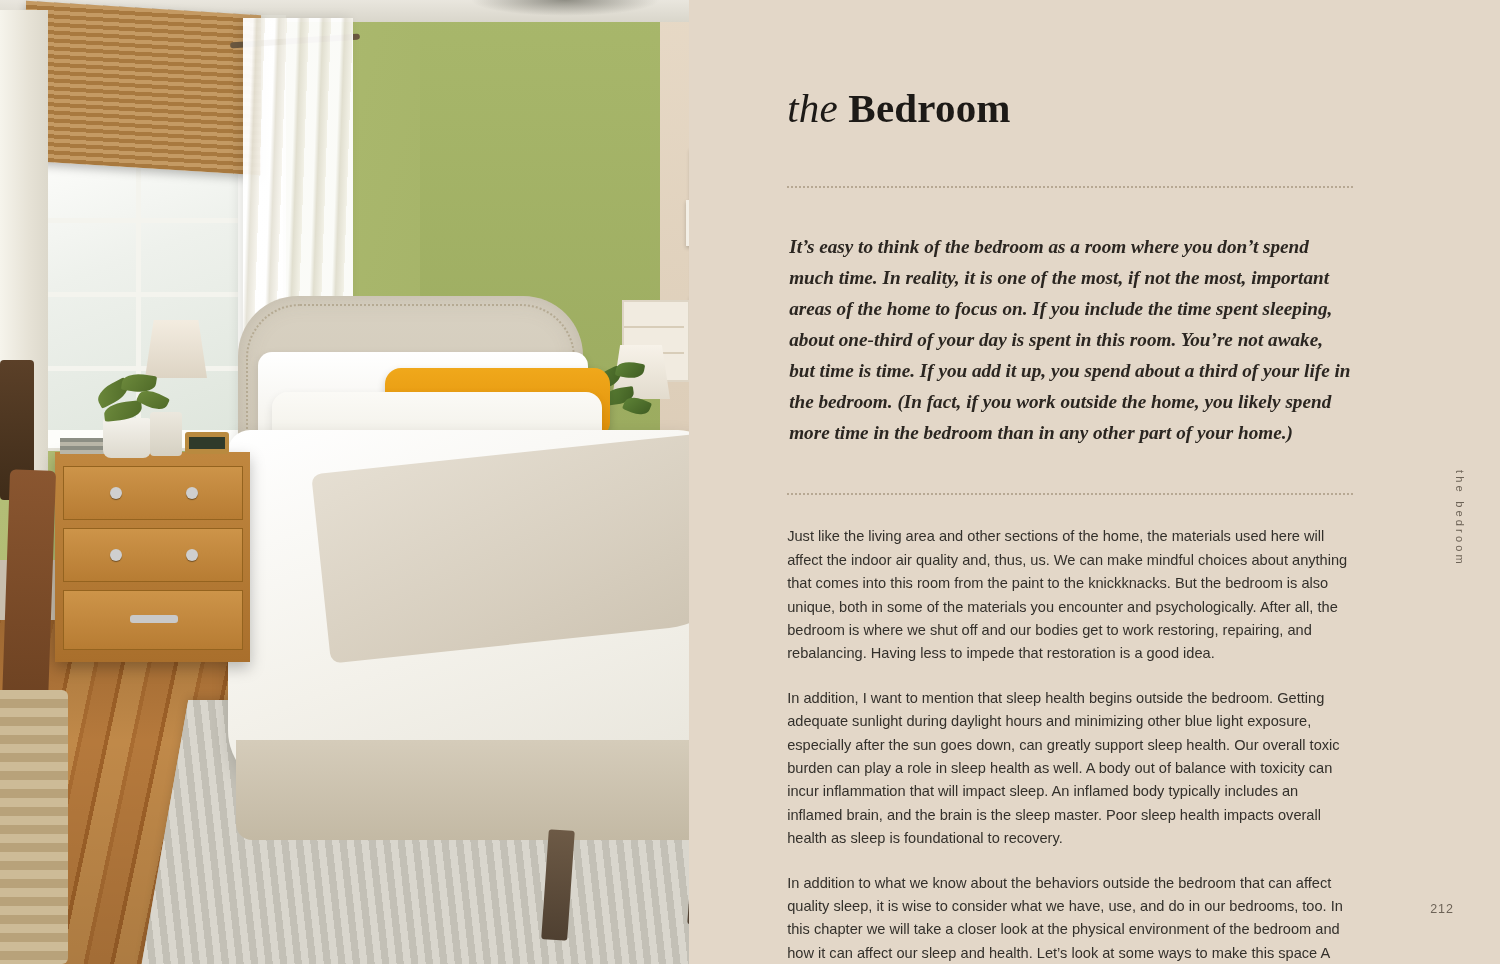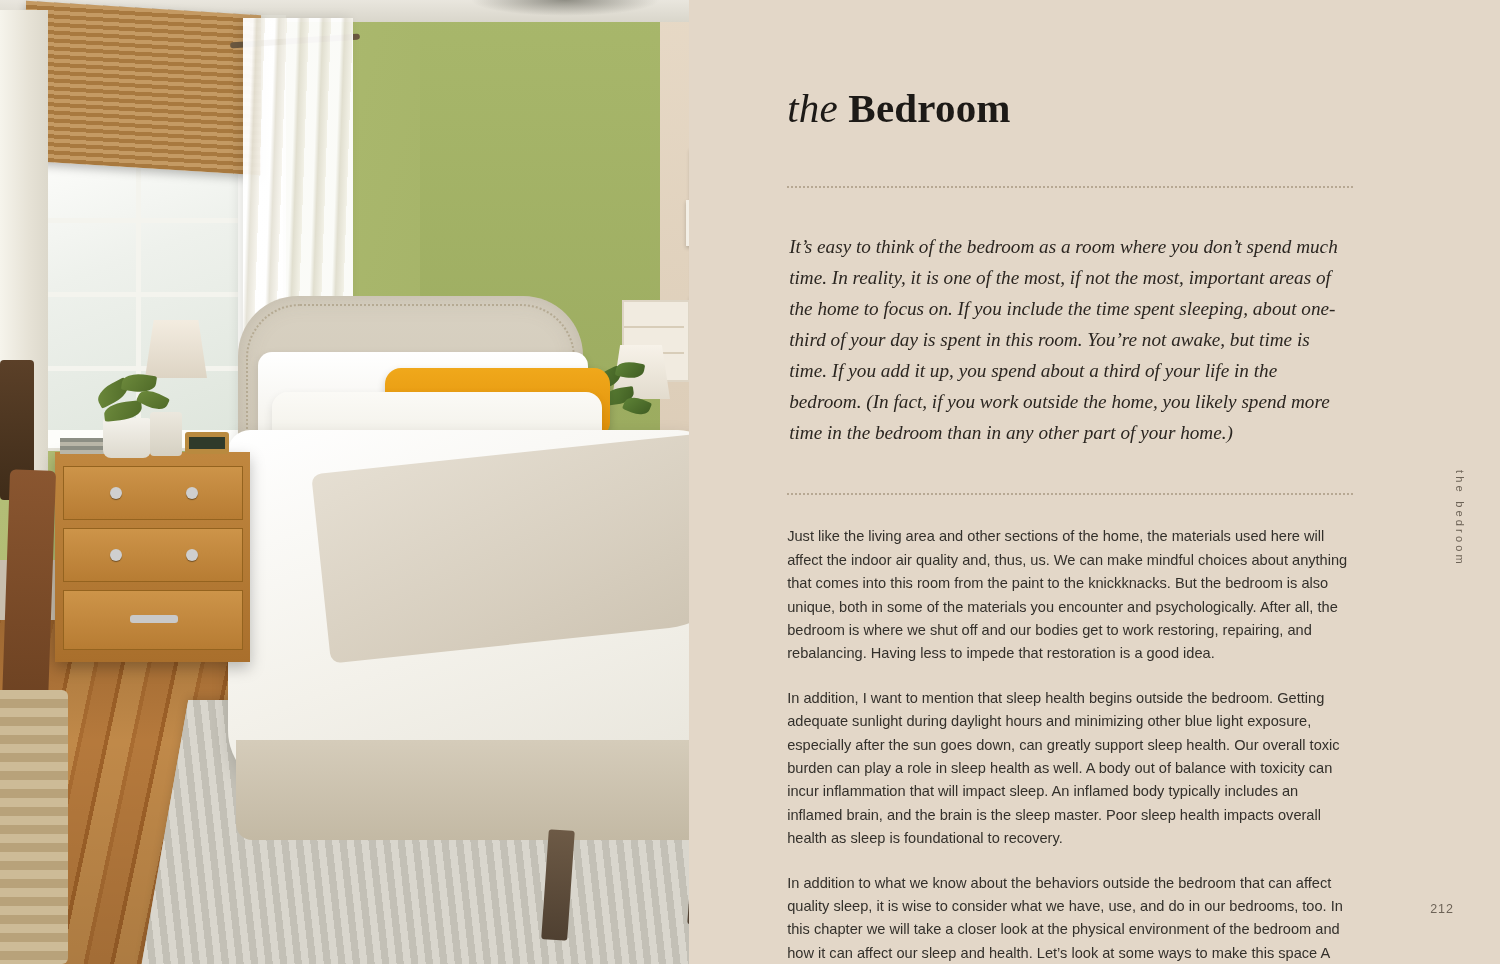--- a/index.html
+++ b/index.html
@@ -409,20 +409,21 @@
     border-top: 2px dotted #b7a893;
     margin: 0;
   }
   .intro {
     font-family: "Liberation Serif", serif;
     font-style: italic;
     font-size: 19.2px;
     line-height: 31px;
     color: #2b2621;
     padding: 24px 2px 26px 2px;
+    font-weight: bold;
   }
   .body-copy {
     margin-top: 30px;
   }
   .body-copy p {
     font-family: "Liberation Sans", sans-serif;
     font-size: 14.6px;
     line-height: 23.4px;
     color: #33302b;
     margin: 0 0 21px 0;

